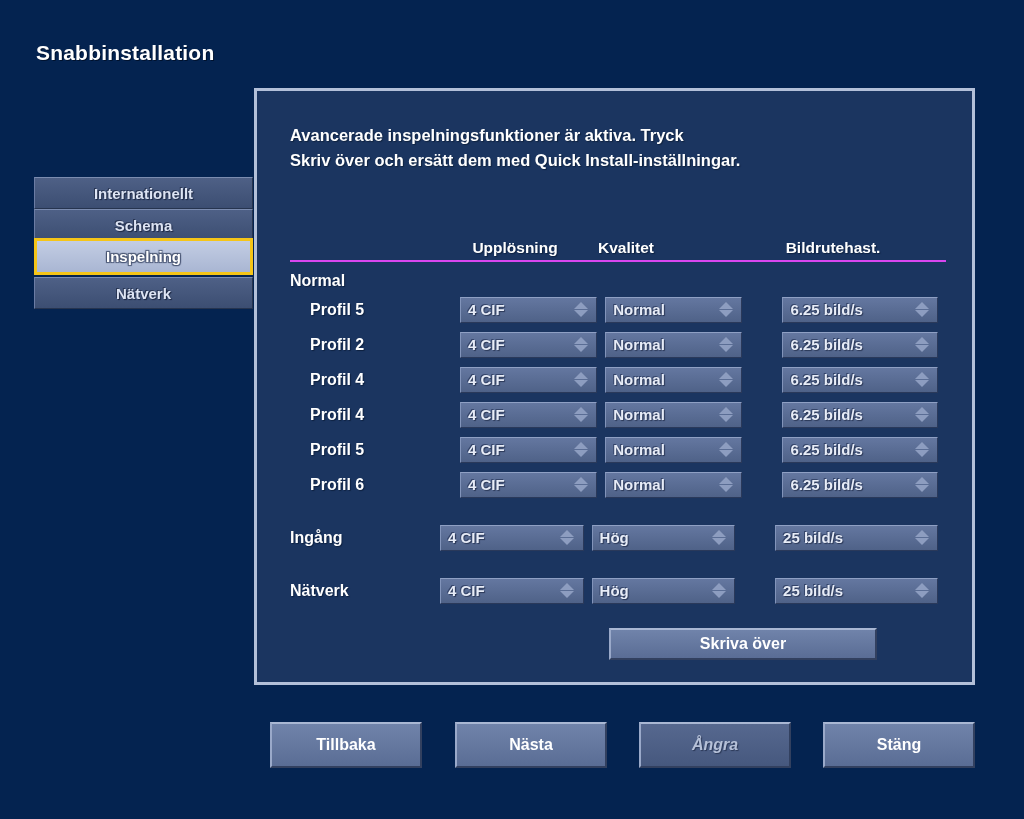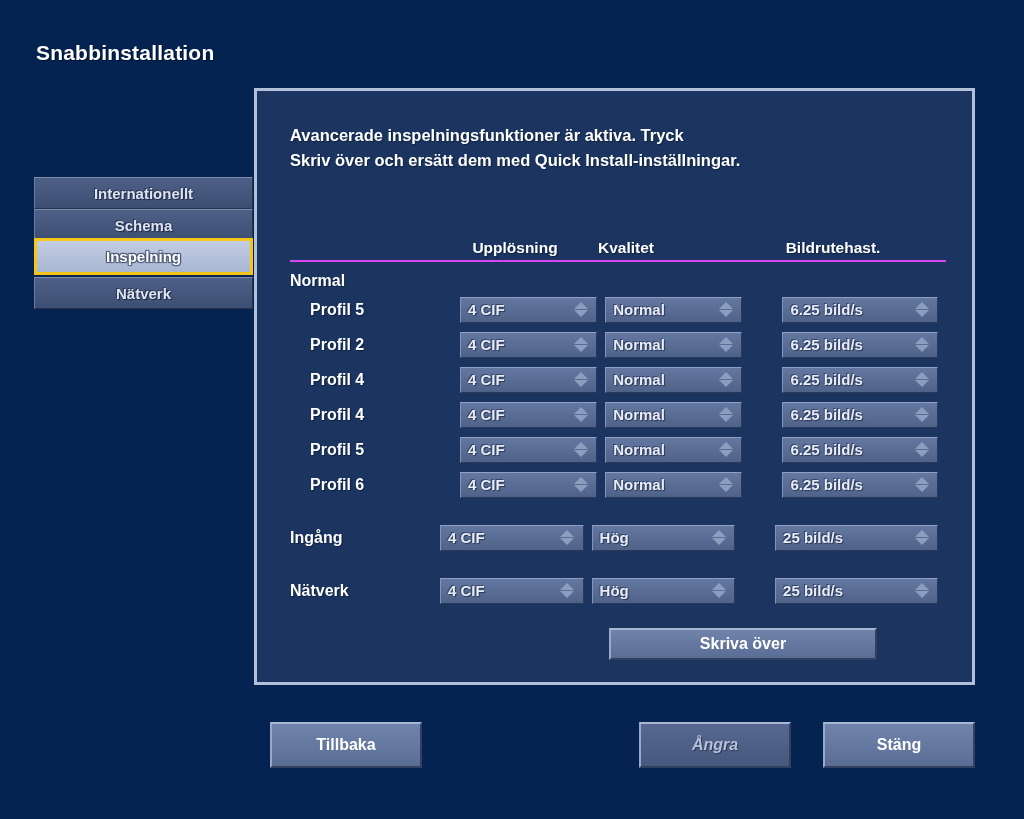--- a/index.html
+++ b/index.html
@@ -478,15 +478,16 @@
     </div>
 
   </div>
 
   <div id="overwrite-button" class="btn">Skriva över</div>
 
 </div>
 
 <div id="footer-buttons">
   <div id="btn-back" class="btn footer-btn">Tillbaka</div>
+  <div id="btn-next" class="btn footer-btn">Nästa</div>
   <div id="btn-undo" class="btn footer-btn disabled">Ångra</div>
   <div id="btn-close" class="btn footer-btn">Stäng</div>
 </div>
 
 </body></html>

